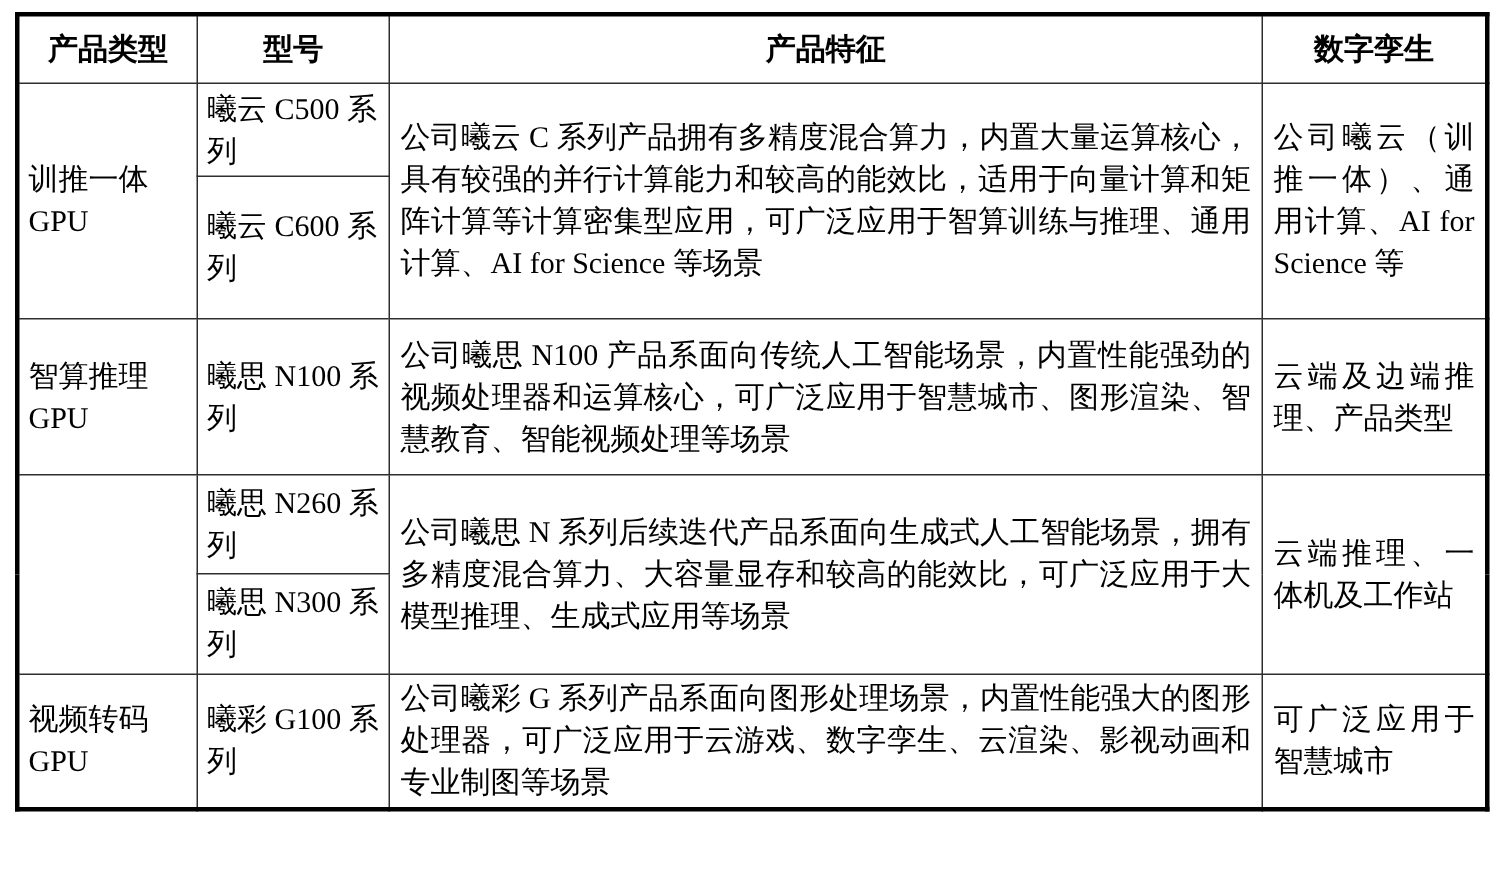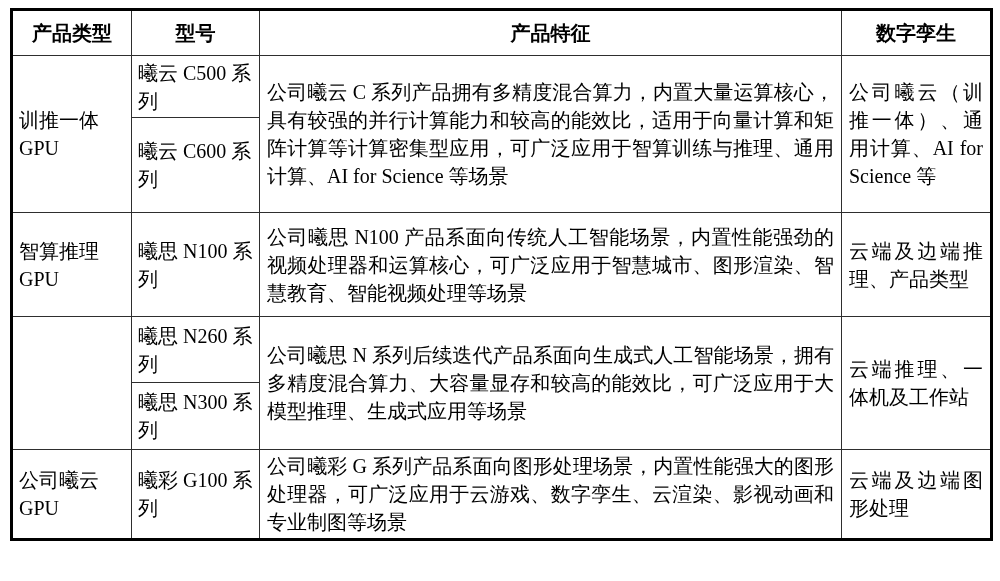--- a/index.html
+++ b/index.html
@@ -100,20 +100,20 @@
         <td class="c-type" rowspan="2"></td>
         <td class="c-model">曦思 N260 系列</td>
         <td class="c-feat" rowspan="2">公司曦思 N 系列后续迭代产品系面向生成式人工智能场景，拥有多精度混合算力、大容量显存和较高的能效比，可广泛应用于大模型推理、生成式应用等场景</td>
         <td class="c-apps" rowspan="2">云端推理、一体机及工作站</td>
       </tr>
       <tr class="h-r3b">
         <td class="c-model">曦思 N300 系列</td>
       </tr>
 
       <tr class="h-r4">
-        <td class="c-type">公司曦云 GPU</td>
+        <td class="c-type">视频转码 GPU</td>
         <td class="c-model">曦彩 G100 系列</td>
         <td class="c-feat">公司曦彩 G 系列产品系面向图形处理场景，内置性能强大的图形处理器，可广泛应用于云游戏、数字孪生、云渲染、影视动画和专业制图等场景</td>
-        <td class="c-apps">云端及边端图形处理</td>
+        <td class="c-apps">可广泛应用于智慧城市</td>
       </tr>
     </tbody>
   </table>
 </div>
 
 </body></html>

